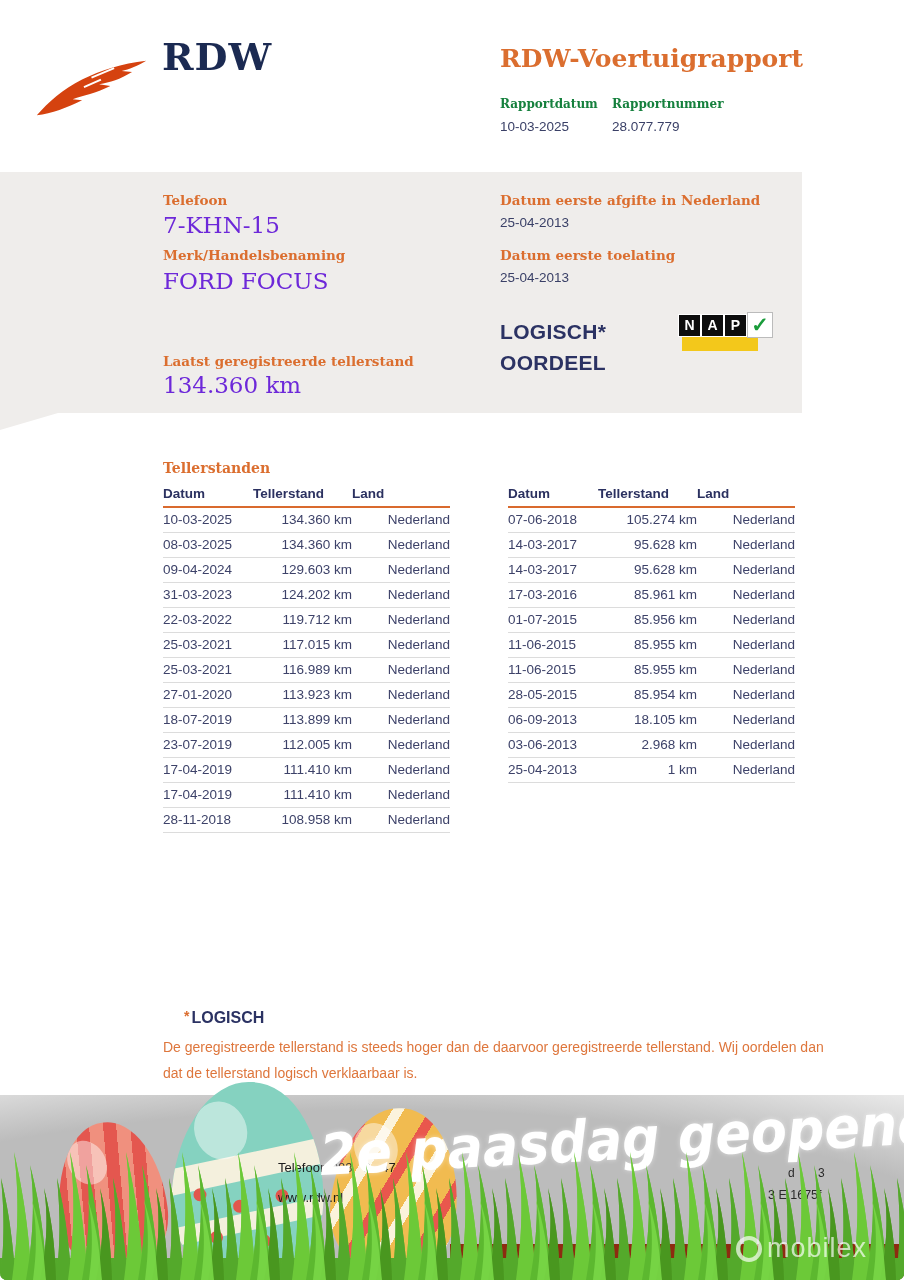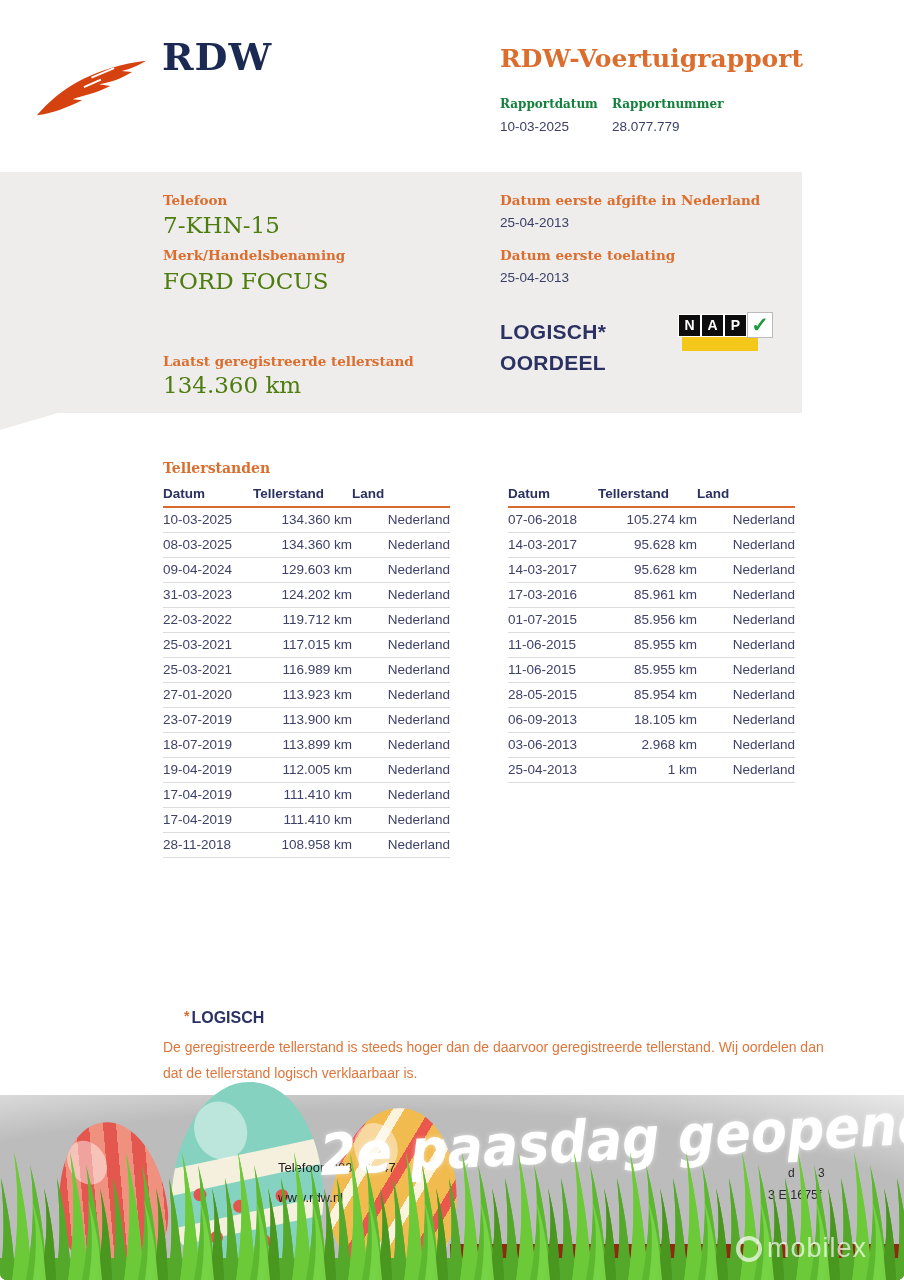--- a/index.html
+++ b/index.html
@@ -14,21 +14,21 @@
     font-weight:bold;font-size:25px;color:#DB6E2F;}
   .meta-label{position:absolute;top:97px;font-family:"DejaVu Serif",serif;font-weight:bold;
     font-size:12px;color:#15803d;}
   .meta-value{position:absolute;top:119px;font-size:13.5px;color:#3a4067;}
   .ml1,.mv1{left:500px;} .ml2,.mv2{left:612px;}
 
   
   .panel{position:absolute;left:0;top:172px;width:802px;height:258px;background:#EFEDEB;
     clip-path:polygon(0 0,100% 0,100% 241px,58px 241px,0 100%);}
   .lbl{position:absolute;font-family:"DejaVu Serif",serif;font-weight:bold;font-size:13.5px;color:#DB6E2F;}
-  .big-val{position:absolute;font-family:"DejaVu Serif",serif;font-size:23px;color:#4d7c0f;}
+  .big-val{position:absolute;font-family:"DejaVu Serif",serif;font-size:23px;color:#6d28d9;}
   .sm-val{position:absolute;font-size:13.5px;color:#3a4067;}
   .kenteken-l{left:163px;top:192px;} .kenteken-v{left:163px;top:212px;}
   .merk-l{left:163px;top:247px;} .merk-v{left:163px;top:268px;}
   .tell-l{left:163px;top:353px;} .tell-v{left:163px;top:372px;}
   .afgifte-l{left:500px;top:192px;} .afgifte-v{left:500px;top:215px;}
   .toelating-l{left:500px;top:247px;} .toelating-v{left:500px;top:270px;}
   .oordeel{position:absolute;left:500px;top:316px;font-size:21px;font-weight:bold;
     color:#2b3263;line-height:31px;letter-spacing:.3px;}
 
   
@@ -180,34 +180,29 @@
       <td class="c-tell">116.989 km</td>
       <td class="c-land">Nederland</td>
     </tr>
 
     <tr>
       <td class="c-datum">27-01-2020</td>
       <td class="c-tell">113.923 km</td>
       <td class="c-land">Nederland</td>
     </tr>
 
-    <tr>
-      <td class="c-datum">23-07-2019</td>
-      <td class="c-tell">113.900 km</td>
-      <td class="c-land">Nederland</td>
-    </tr>
 
     <tr>
       <td class="c-datum">18-07-2019</td>
       <td class="c-tell">113.899 km</td>
       <td class="c-land">Nederland</td>
     </tr>
 
     <tr>
-      <td class="c-datum">19-04-2019</td>
+      <td class="c-datum">23-07-2019</td>
       <td class="c-tell">112.005 km</td>
       <td class="c-land">Nederland</td>
     </tr>
 
     <tr>
       <td class="c-datum">17-04-2019</td>
       <td class="c-tell">111.410 km</td>
       <td class="c-land">Nederland</td>
     </tr>
 

